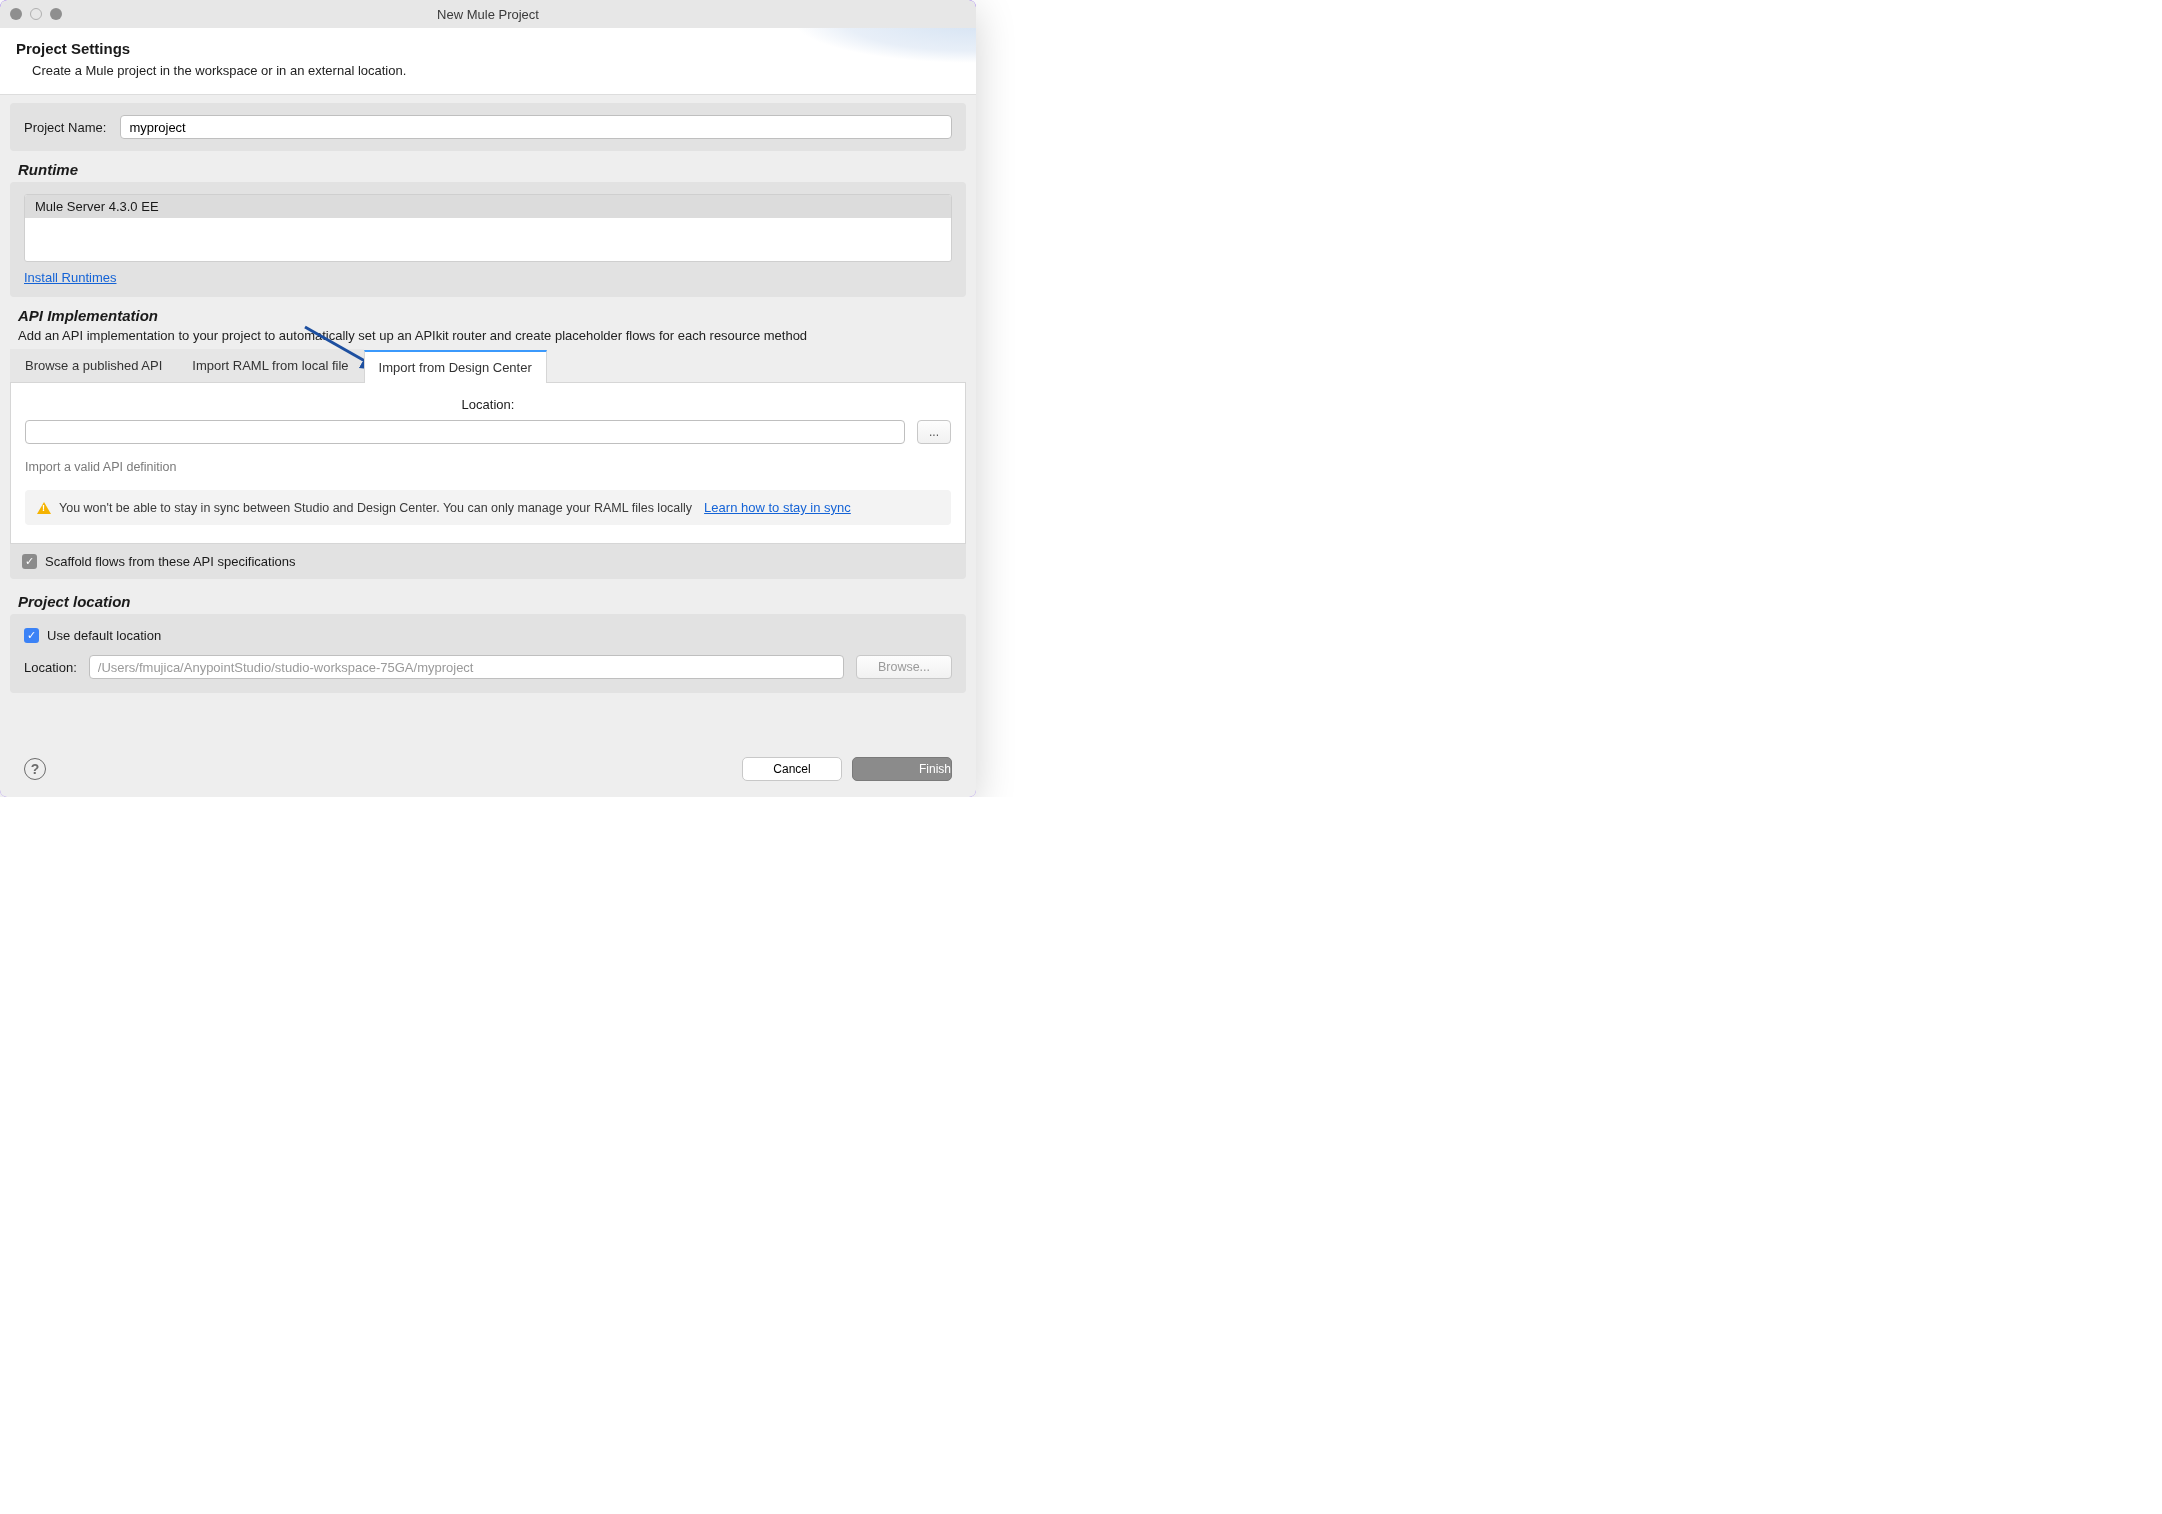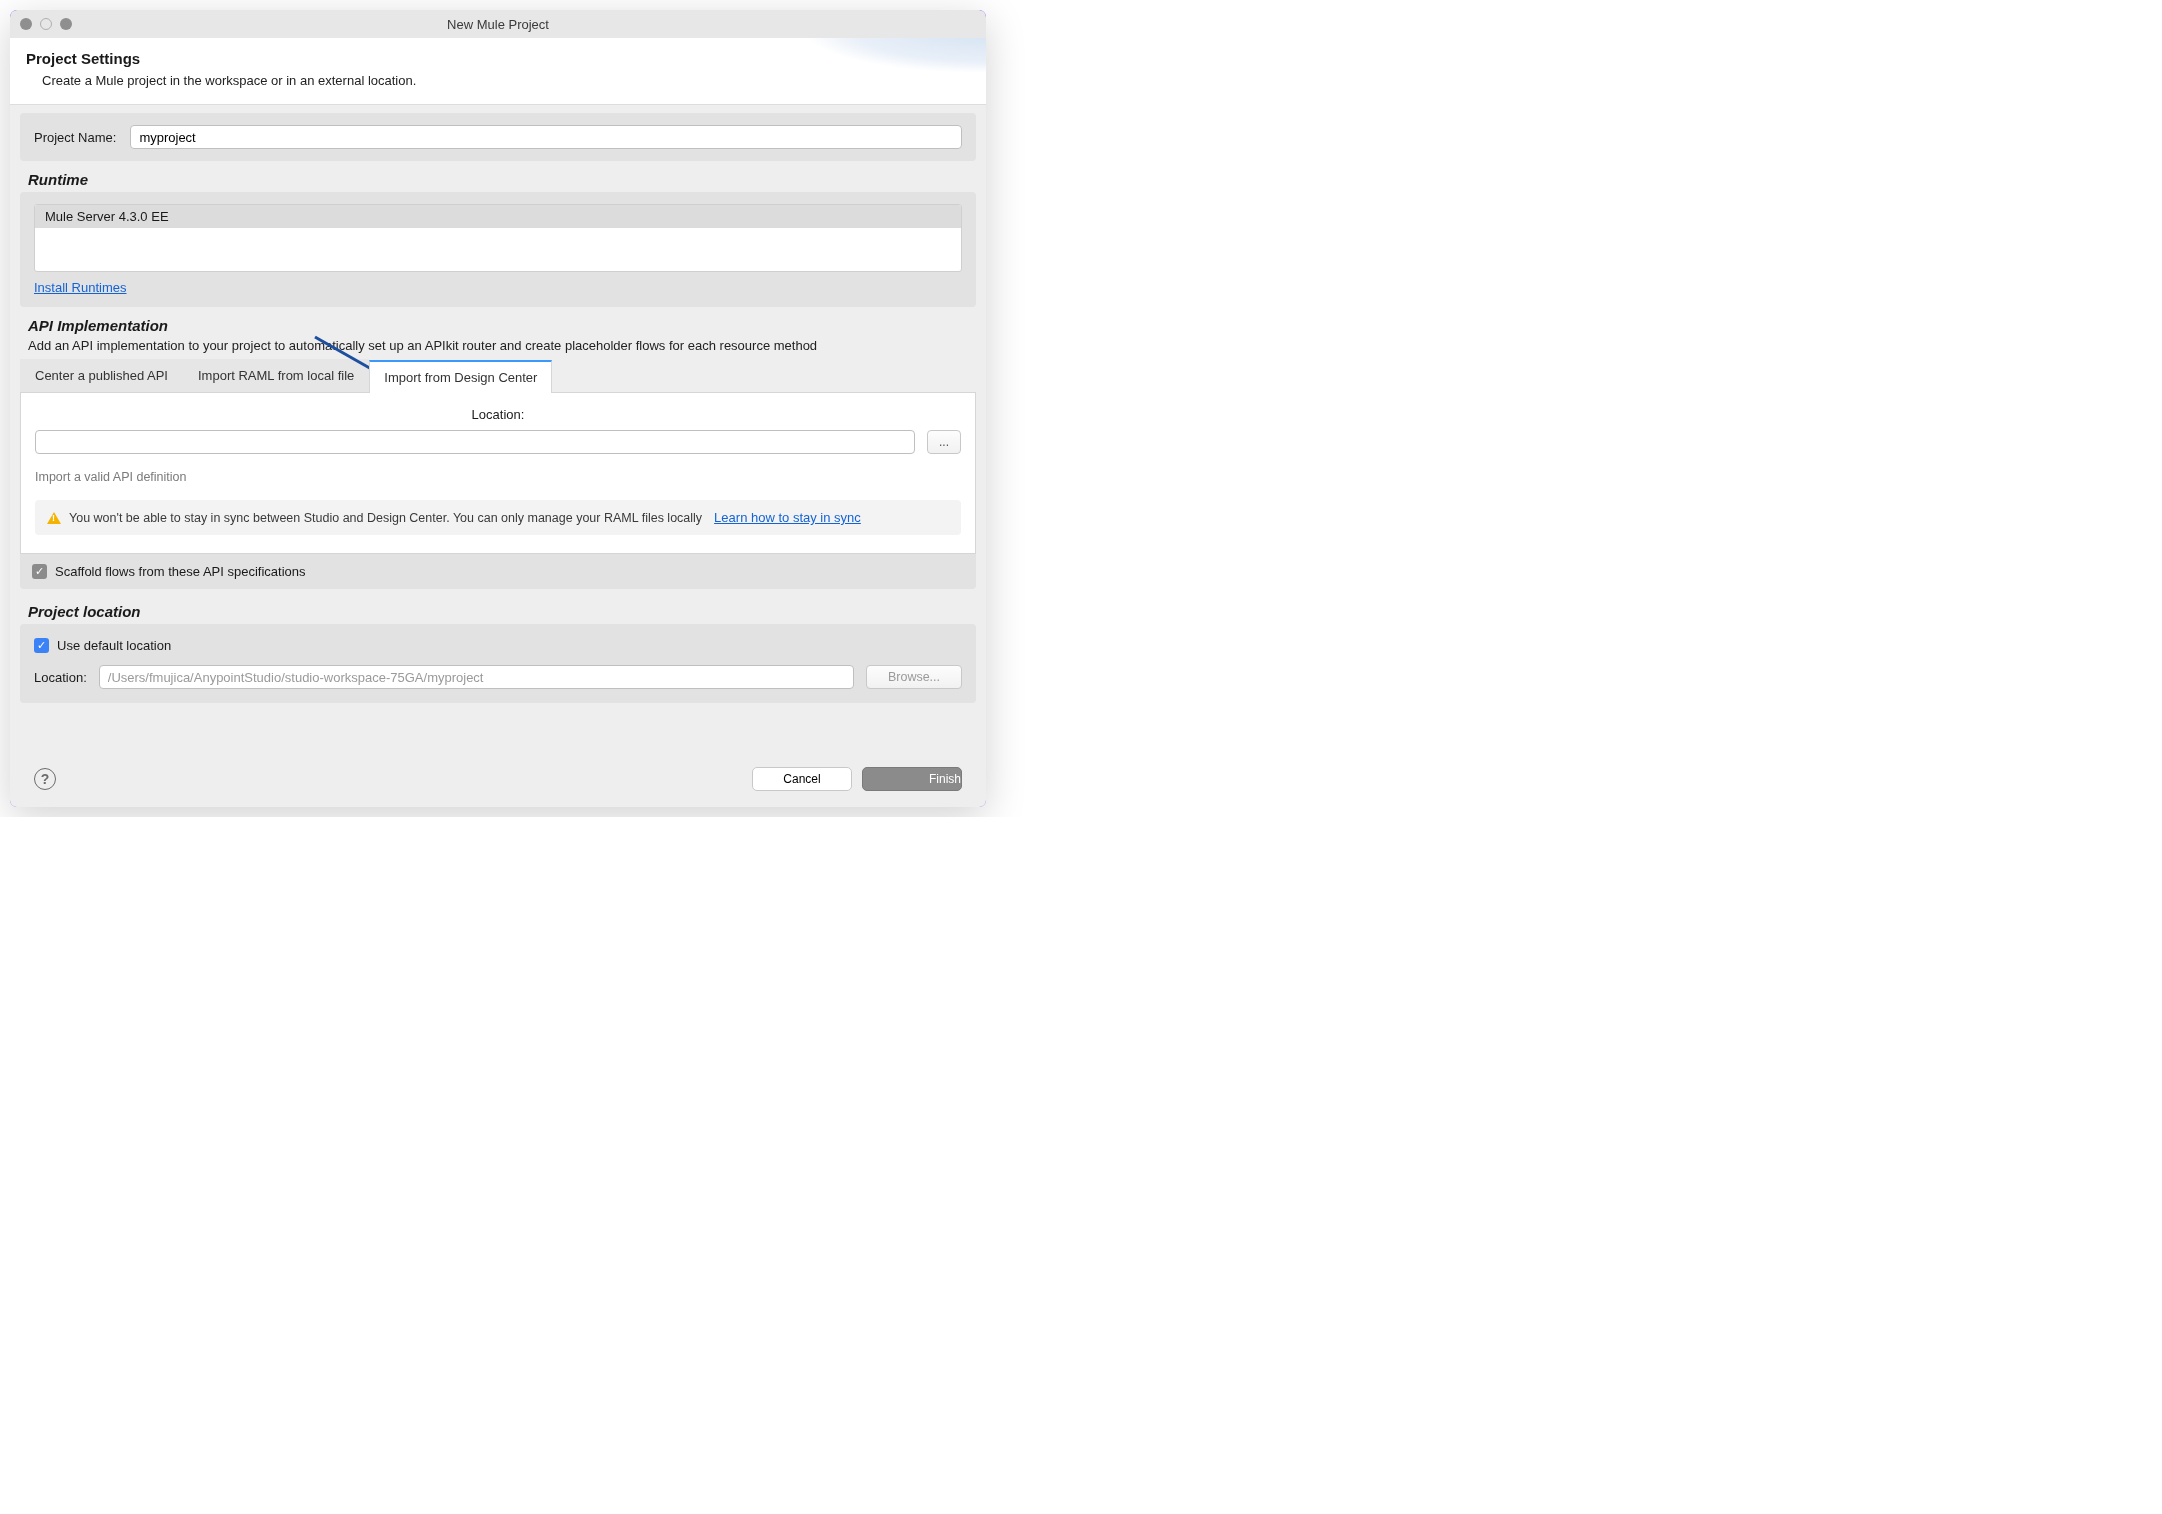--- a/index.html
+++ b/index.html
@@ -7,21 +7,20 @@
       font-family: -apple-system, BlinkMacSystemFont, "Segoe UI", Arial, sans-serif;
       background: #fff;
       font-size: 13px;
       color: #1a1a1a;
     }
     .window {
       width: 976px;
       background: #8b5cf6;
       border-radius: 7px;
       box-shadow: 0 10px 40px rgba(0,0,0,0.18);
-      margin: 10px;
       overflow: hidden;
     }
     .titlebar {
       height: 28px;
       background: #e7e7e7;
       display: flex;
       align-items: center;
       position: relative;
       border-top-left-radius: 7px;
       border-top-right-radius: 7px;
@@ -345,21 +344,21 @@
       <svg class="arrow-annot" style="left:285px; top:-28px;" width="100" height="60">
         <defs>
           <marker id="ah" markerWidth="8" markerHeight="8" refX="6" refY="3" orient="auto">
             <path d="M0,0 L7,3 L0,6 Z" fill="#1d4fa0"></path>
           </marker>
         </defs>
         <line x1="10" y1="6" x2="84" y2="48" stroke="#1d4fa0" stroke-width="3" marker-end="url(#ah)"></line>
       </svg>
 
       <div class="tabs">
-        <div class="tab">Center a published API</div>
+        <div class="tab">Browse a published API</div>
         <div class="tab">Import RAML from local file</div>
         <div class="tab active">Import from Design Center</div>
       </div>
       <div class="tab-body">
         <div class="label">Location:</div>
         <div class="location-row">
           <input class="text-input" type="text" value="" style="">
           <button class="browse-dots">...</button>
         </div>
         <div class="hint">Import a valid API definition</div>

